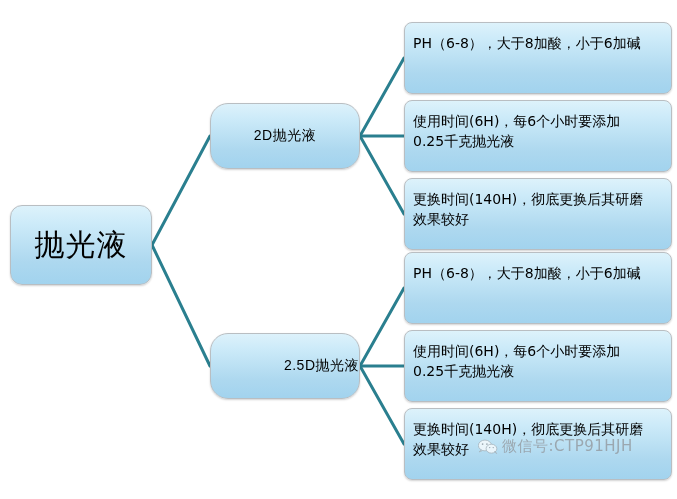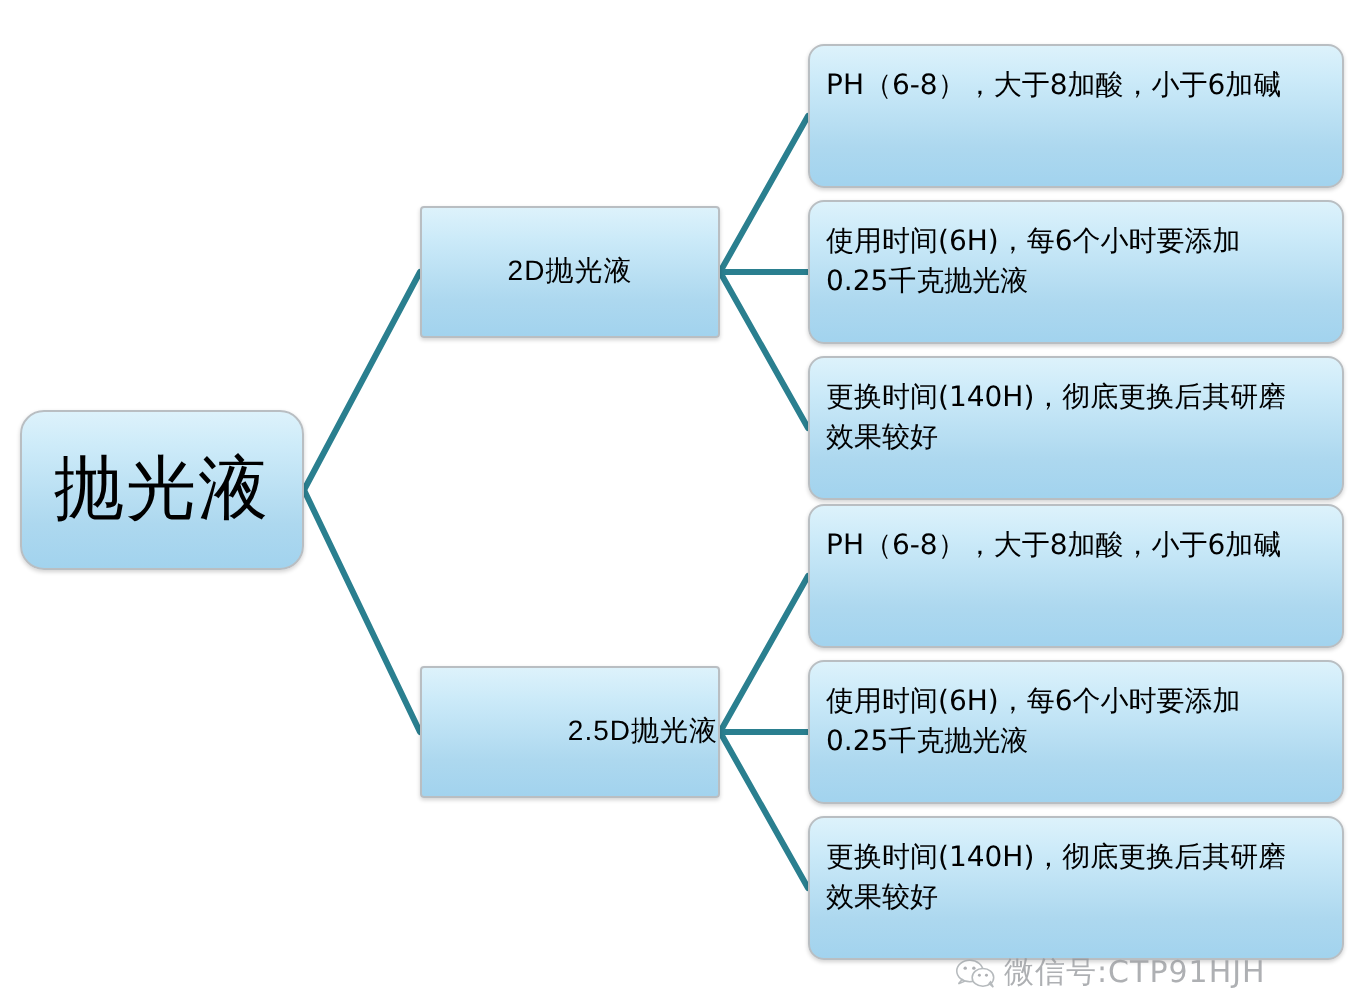--- a/index.html
+++ b/index.html
@@ -11,34 +11,34 @@
     position:relative;
   }
   #canvas{position:absolute;left:0;top:0;width:677px;height:499px;}
 
   svg#links{position:absolute;left:0;top:0;width:677px;height:499px;}
 
   .node{
     position:absolute;
     box-sizing:border-box;
     border:1px solid #b9bec2;
-    border-radius:2px;
+    border-radius:18px;
     background:linear-gradient(to bottom,#ddf2fb 0%,#cdebf9 22%,#add8ef 72%,#a2d3ee 100%);
     box-shadow:0 1px 2px rgba(0,0,0,0.18);
     color:#000;
   }
 
   
   .node-root{
     left:10px;top:205px;width:142px;height:80px;
     border-radius:12px;
     display:flex;align-items:center;justify-content:center;
   }
   .node-root .txt{
-    font-size:35px;letter-spacing:1px;line-height:1;
+    font-size:30px;letter-spacing:1px;line-height:1;
     font-family:"DejaVu Sans","Liberation Sans",sans-serif;
   }
 
   
   .node-branch{
     width:150px;height:66px;
     display:flex;align-items:center;justify-content:center;
   }
   .node-branch .txt{font-size:14px;letter-spacing:0.5px;}
   #branch-0{left:210px;top:103px;}
@@ -51,21 +51,21 @@
     border-radius:8px;
   }
   .node-leaf .txt{
     font-size:14px;line-height:1.45;
     display:block;
     font-family:"DejaVu Sans","Liberation Sans",sans-serif;
   }
 
   
   .watermark{
-    position:absolute;left:478px;top:477px;
+    position:absolute;left:478px;top:437px;
     display:flex;align-items:center;gap:4px;
     opacity:0.72;
     pointer-events:none;
   }
   .watermark .wm-text{
     font-size:15px;color:#8f9296;
     letter-spacing:0.5px;white-space:nowrap;
     font-family:"DejaVu Sans","Liberation Sans",sans-serif;
   }
   .wechat-icon{

